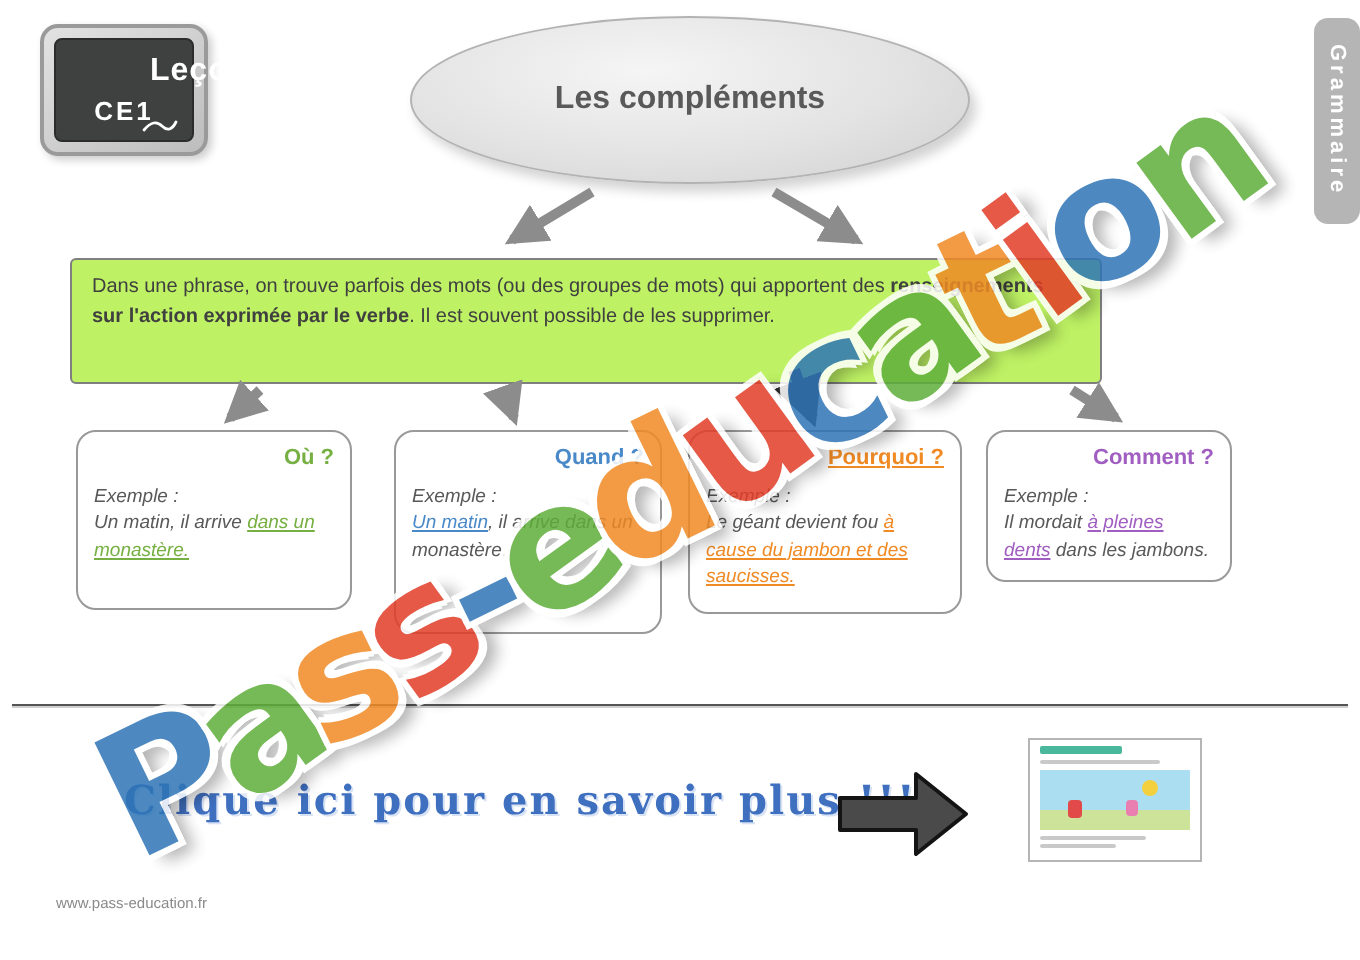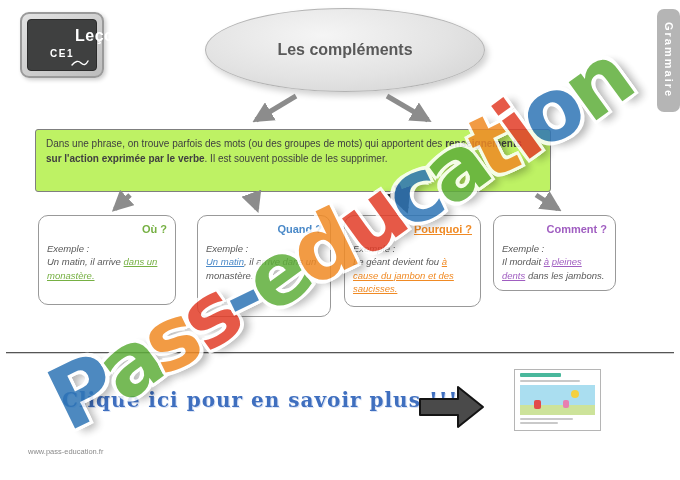--- a/index.html
+++ b/index.html
@@ -6,21 +6,21 @@
   body { background: #ffffff; font-family: "Liberation Sans", sans-serif; }
   .page { position: relative; width: 680px; height: 480px; background: #ffffff; overflow: hidden; }
 
   
   .board-outer { position: absolute; left: 20px; top: 12px; width: 84px; height: 66px;
     background: linear-gradient(145deg, #e2e2e2, #bdbdbd); border: 2px solid #9a9a9a;
     border-radius: 9px; padding: 5px; box-shadow: 2px 2px 4px rgba(0,0,0,.2); }
   .board-inner { width: 100%; height: 100%; background: #3f4040; border-radius: 4px;
     border: 1px solid #2c2c2c; color: #fff; text-align: center; position: relative; }
   .board-line1 { display: block; font-weight: bold; font-size: 16px; margin-top: 7px; letter-spacing: .5px; margin-left: 47px; }
-  .board-line2 { display: block; font-weight: bold; font-size: 10px; margin-top: 3px; letter-spacing: 1.5px; }
+  .board-line2 { display: block; font-weight: bold; font-size: 13px; margin-top: 3px; letter-spacing: 1.5px; }
   .chalk-squiggle { position: absolute; right: 6px; bottom: 3px; }
 
   
   .ellipse { position: absolute; left: 205px; top: 8px; width: 280px; height: 84px;
     border-radius: 50%; border: 1px solid #b3b3b3;
     background: radial-gradient(ellipse at 42% 32%, #f5f5f5 0%, #e3e3e3 55%, #cfcfcf 100%);
     box-shadow: 3px 4px 6px rgba(0,0,0,.18);
     display: flex; flex-direction: column; align-items: center; justify-content: center; }
   .ellipse-title { font-size: 16px; font-weight: bold; color: #595959; }
   .ellipse-subtitle { font-size: 10.5px; font-weight: bold; font-style: italic; color: #595959; margin-top: 5px; }

